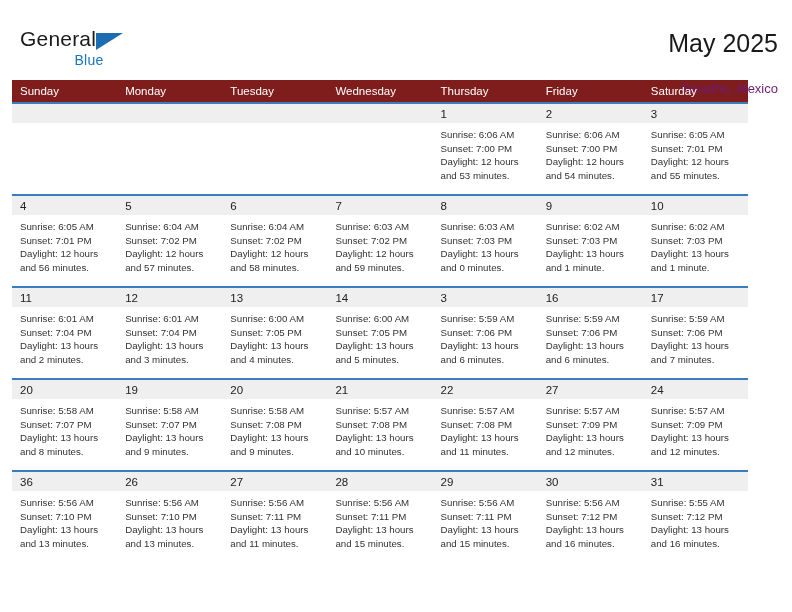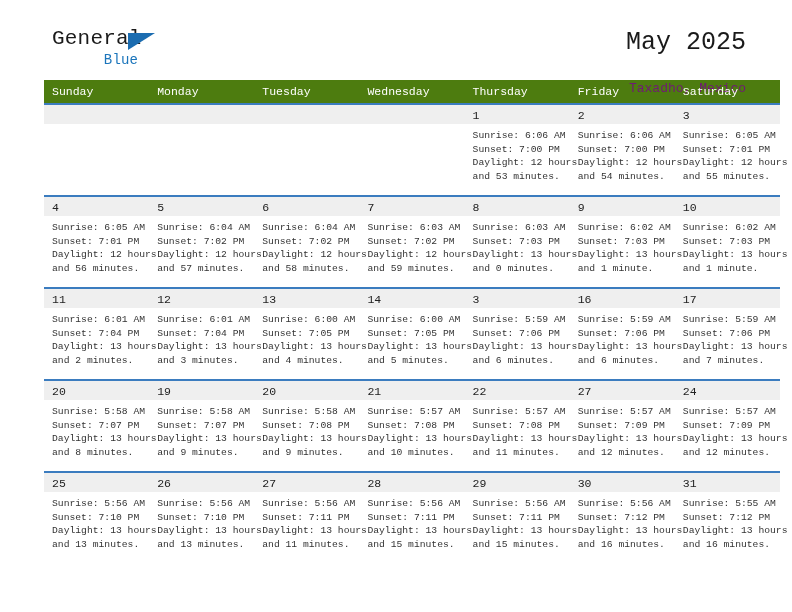--- a/index.html
+++ b/index.html
@@ -12,22 +12,21 @@
     height: 612px;
     font-family: "Liberation Sans", sans-serif;
     color: #222222;
     overflow: hidden;
   }
   .page {
     position: relative;
     width: 792px;
     height: 612px;
     box-sizing: border-box;
-    padding: 0 44px;
-    font-family: Liberation Mono, monospace;
+    padding: 0 12px;
   }
 
   
   .header {
     display: flex;
     align-items: flex-start;
     justify-content: space-between;
     padding-top: 28px;
     height: 72px;
     box-sizing: border-box;
@@ -80,21 +79,21 @@
   }
 
   
   .calendar {
     margin-top: 8px;
     width: 736px;
     border-collapse: collapse;
     table-layout: fixed;
   }
   .calendar th {
-    background: #4d7c0f;
+    background: #7f1d1d;
     color: #ffffff;
     font-size: 11.5px;
     font-weight: normal;
     text-align: left;
     padding: 5px 0 5px 8px;
     height: 19px;
     box-sizing: border-box;
   }
   .calendar td {
     vertical-align: top;
@@ -385,21 +384,21 @@
             <div class="cell-body">
               <div>Sunrise: 5:57 AM</div>
               <div>Sunset: 7:09 PM</div>
               <div>Daylight: 13 hours</div>
               <div>and 12 minutes.</div>
             </div>
           </td>
         </tr>
         <tr>
           <td>
-            <div class="daynum">25</div>
+            <div class="daynum">36</div>
             <div class="cell-body">
               <div>Sunrise: 5:56 AM</div>
               <div>Sunset: 7:10 PM</div>
               <div>Daylight: 13 hours</div>
               <div>and 13 minutes.</div>
             </div>
           </td>
           <td>
             <div class="daynum">26</div>
             <div class="cell-body">

